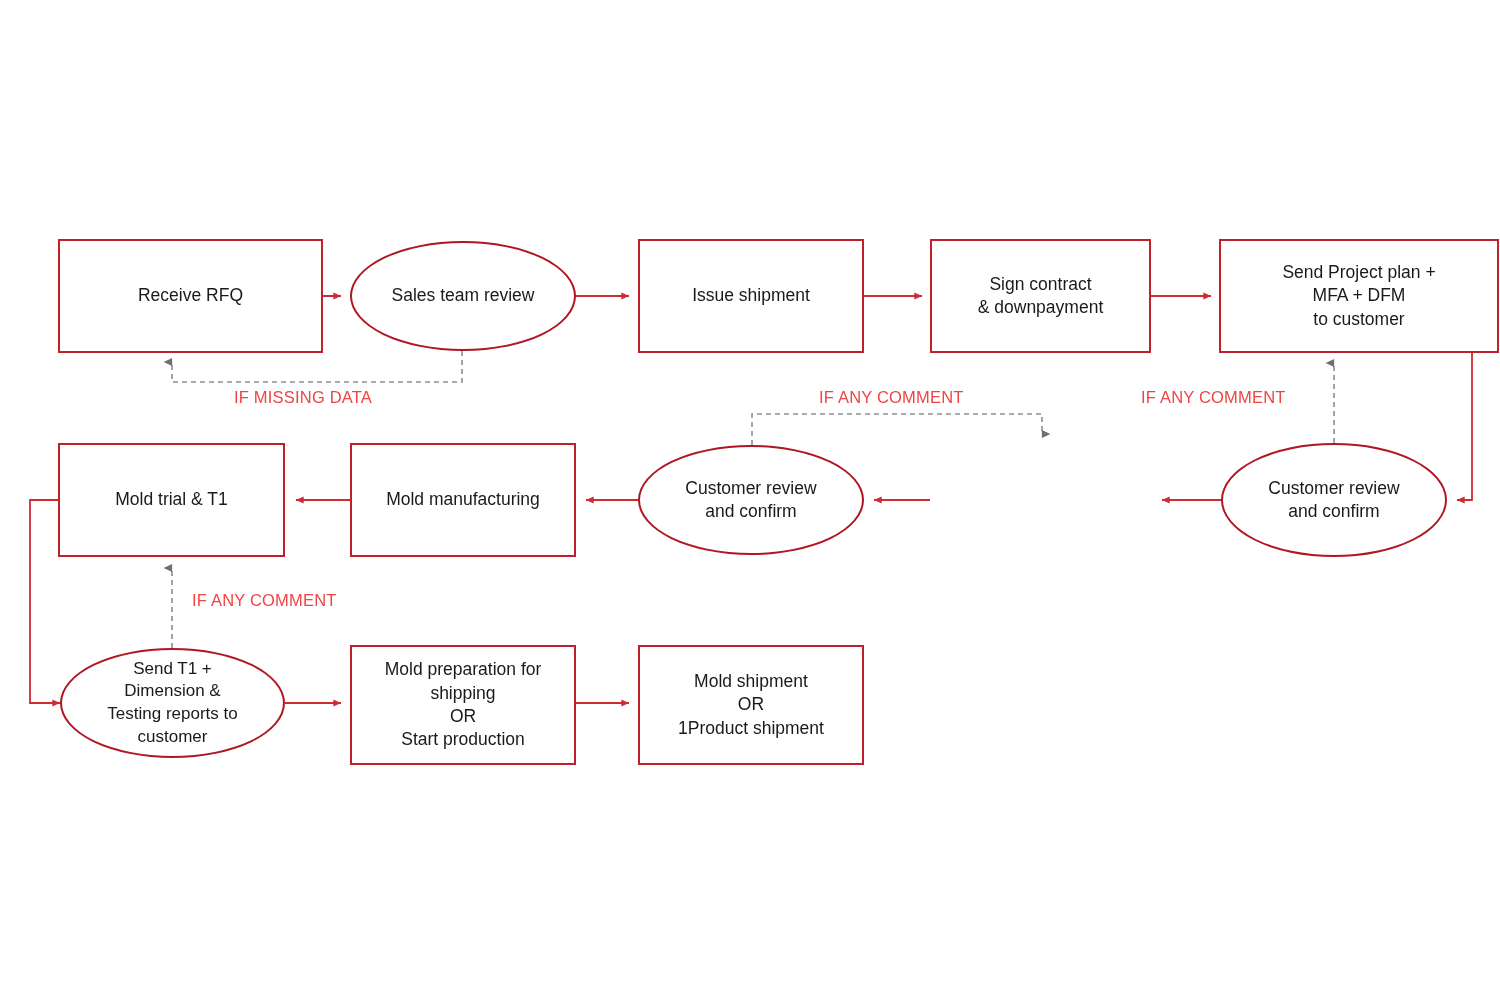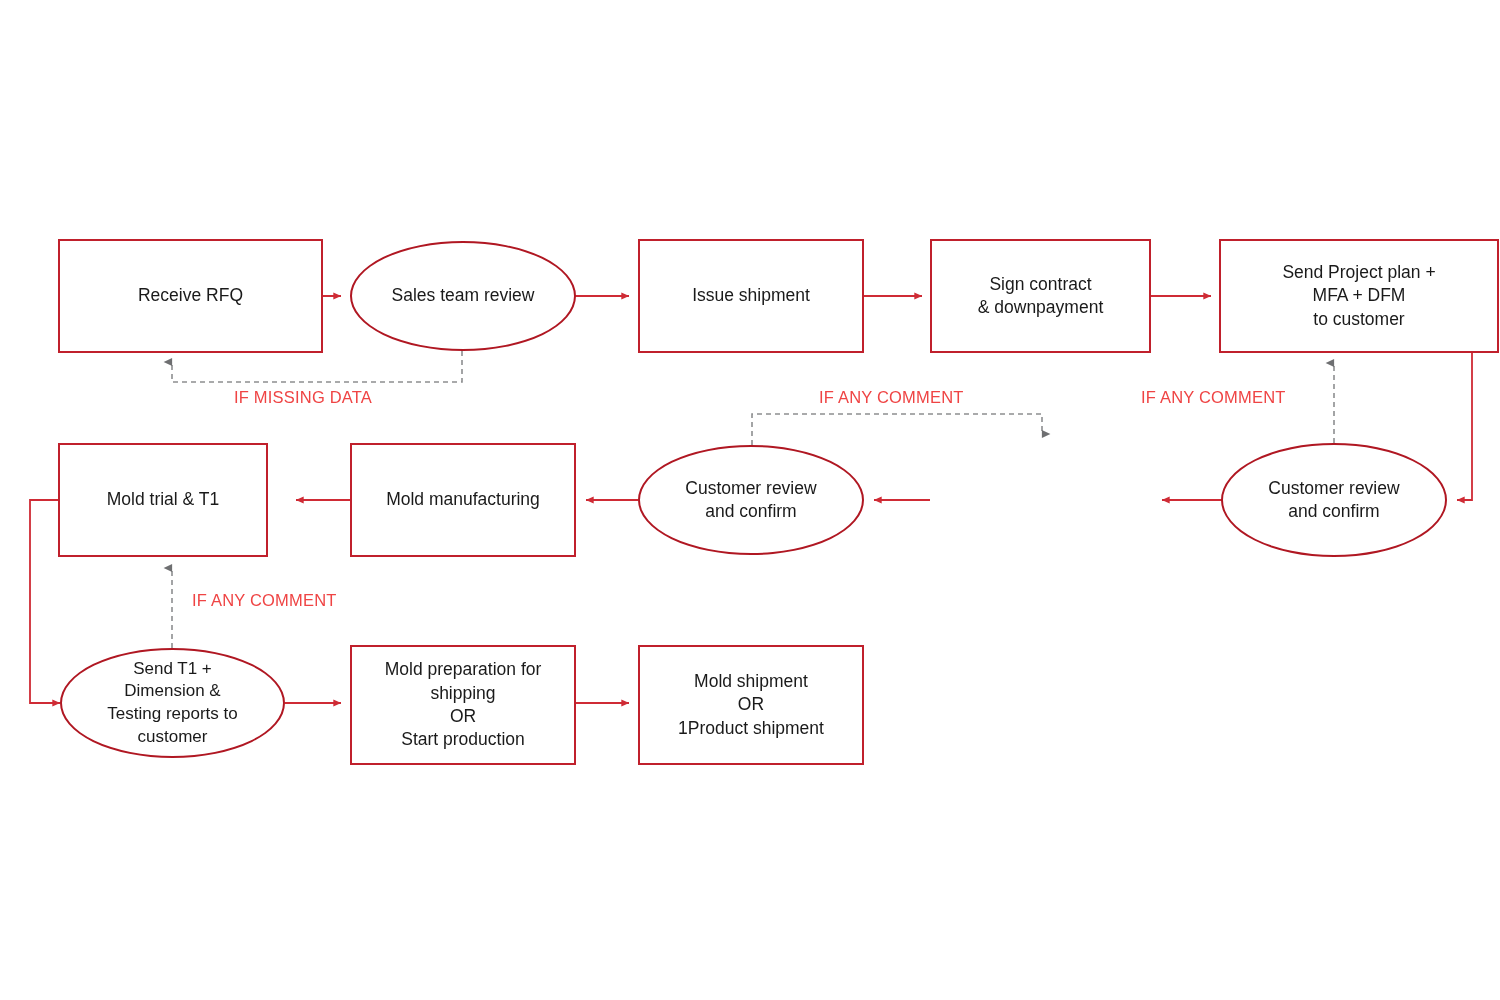--- a/index.html
+++ b/index.html
@@ -151,21 +151,21 @@
     <span class="label">Sign contract
 &amp; downpayment</span>
   </div>
 
   <div class="node process" style="left:1219px; top:239px; width:280px; height:114px;">
     <span class="label">Send Project plan +
 MFA + DFM
 to customer</span>
   </div>
 
-  <div class="node process" style="left:58px; top:443px; width:210px; height:114px;">
+  <div class="node process" style="left:58px; top:443px; width:227px; height:114px;">
     <span class="label">Mold trial &amp; T1</span>
   </div>
 
   <div class="node process" style="left:350px; top:443px; width:226px; height:114px;">
     <span class="label">Mold manufacturing</span>
   </div>
 
   <div class="node decision" style="left:638px; top:445px; width:226px; height:110px;">
     <span class="label">Customer review
 and confirm</span>

